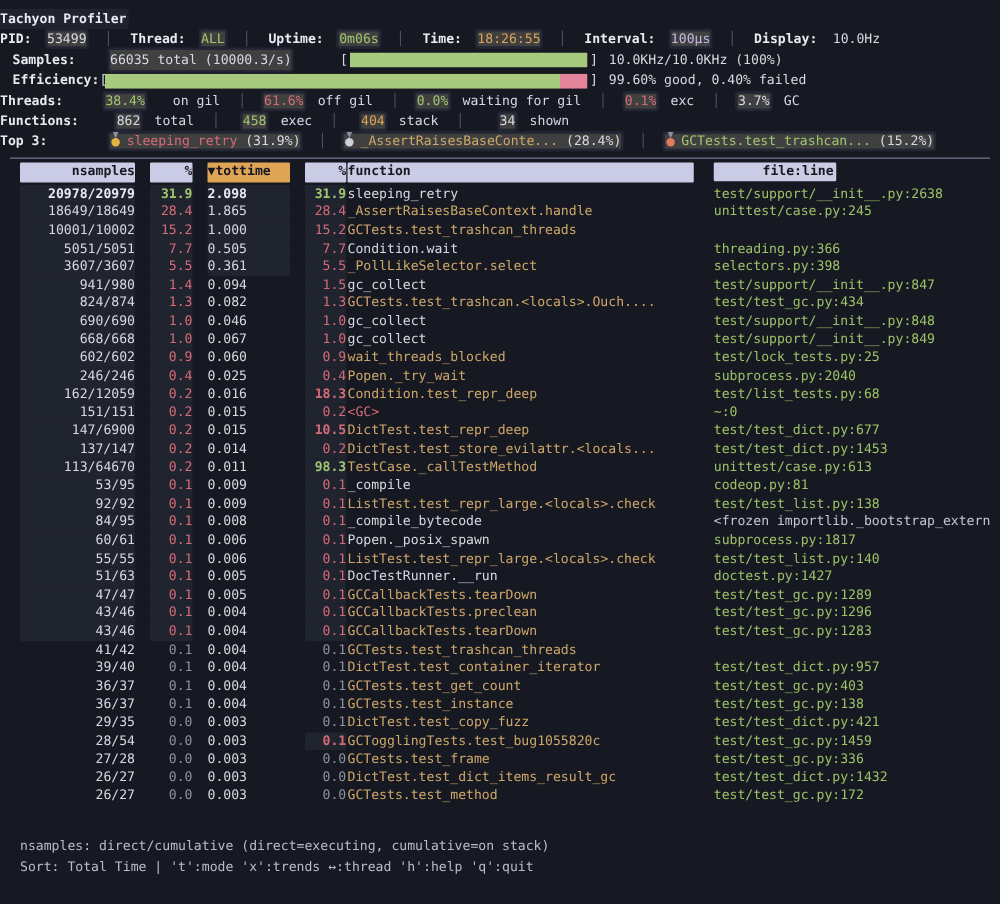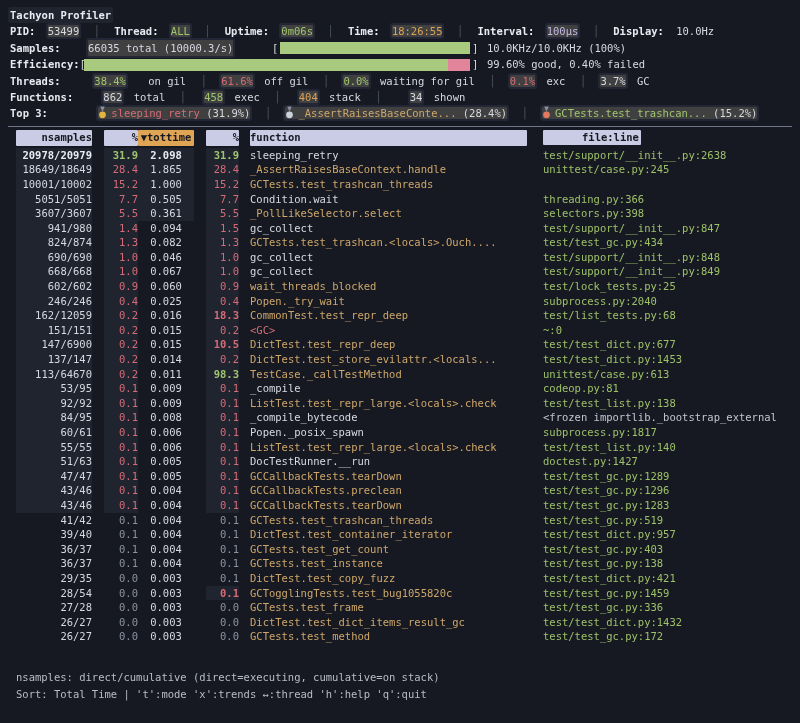--- a/index.html
+++ b/index.html
@@ -3,21 +3,21 @@
 <meta charset="utf-8">
 <style>
   html,body{margin:0;padding:0;}
   body{
     width:800px;height:723px;overflow:hidden;
     background:#171922;color:#d6d9e2;
     font-family:"DejaVu Sans Mono",monospace;
     font-size:10.5px;
   }
   .screen{position:relative;width:800px;height:723px;}
-  .hline{position:relative;height:16.4px;line-height:16.4px;white-space:nowrap;padding-left:10px;}
+  .hline{position:relative;height:16.4px;line-height:16.4px;white-space:nowrap;}
   .abs{position:absolute;top:0;}
   .lab{display:inline-block;min-width:78px;font-weight:bold;color:#e6e9f0;}
   .bold{font-weight:bold;color:#e8ebf2;}
   .sep{color:#4f5464;margin:0 8px;}
   .chipbg{background:#404040;box-shadow:0 0 0 2px #232735;border-radius:1px;}
   .v-green{color:#a0c56f;}
   .v-red{color:#d66b78;}
   .v-tan{color:#cda76a;}
   .v-orange{color:#dca257;}
   .v-lav{color:#c3b8e3;}
@@ -33,25 +33,25 @@
   .medal .ribbon{fill:#8a90a2;}
   .medal-gold .disc{fill:#e3b341;}
   .medal-silver .disc{fill:#ccd1dc;}
   .medal-bronze .disc{fill:#e0795f;}
   .divider{border-top:1px solid #70758a;margin:4px 8px 0 8px;}
   
   .thead,.trow{display:flex;padding-left:16px;padding-right:8px;white-space:nowrap;}
   .thead{height:16px;line-height:15px;margin:3px 0 2px 0;}
   .trow{height:14.6px;line-height:14.6px;}
   .c{display:block;overflow:hidden;}
-  .c1{width:76px;text-align:right;}
+  .c1{width:92px;text-align:right;}
   .c2{width:34px;text-align:right;margin-left:12px;}
-  .c3{width:56px;text-align:center;margin-left:0;}
+  .c3{width:66px;text-align:left;margin-left:12px;}
   .c4{width:33px;text-align:right;margin-left:12px;}
-  .c5{width:277px;text-align:left;margin-left:11px;}
+  .c5{width:277px;text-align:left;margin-left:1px;}
   .c6{flex:1;text-align:left;margin-left:16px;}
   .hcell{background:#c9cce4;color:#171922;font-weight:bold;border-radius:1px;}
   .hcell.sort{background:#e0a554;}
   .hcell.fit{flex:none;width:auto;padding:0 2px;}
   .hot{background:#20242f;border-radius:1px;}
   .footer{margin-top:25px;padding-left:16px;color:#b8bcc8;line-height:17px;white-space:nowrap;}
   .title-chip{background:#20242f;box-shadow:0 0 0 2px #20242f;border-radius:1px;}
 </style>
 </head>
 <body>
@@ -262,21 +262,21 @@
       <span class="c c4 v-red hot">0.4</span>
       <span class="c c5 v-tan">Popen._try_wait</span>
       <span class="c c6 v-file">subprocess.py:2040</span>
     </div>
 
     <div class="trow">
       <span class="c c1 hot">162/12059</span>
       <span class="c c2 v-red hot">0.2</span>
       <span class="c c3">0.016</span>
       <span class="c c4 v-red hot bold">18.3</span>
-      <span class="c c5 v-tan">CommonTest.test_repr_deep</span>
+      <span class="c c5 v-tan">Condition.test_repr_deep</span>
       <span class="c c6 v-file">test/list_tests.py:68</span>
     </div>
 
     <div class="trow">
       <span class="c c1 hot">151/151</span>
       <span class="c c2 v-red hot">0.2</span>
       <span class="c c3">0.015</span>
       <span class="c c4 v-red hot">0.2</span>
       <span class="c c5 v-red">&lt;GC&gt;</span>
       <span class="c c6 v-file">~:0</span>
@@ -389,21 +389,20 @@
       <span class="c c5 v-tan">GCCallbackTests.tearDown</span>
       <span class="c c6 v-file">test/test_gc.py:1283</span>
     </div>
 
     <div class="trow">
       <span class="c c1">41/42</span>
       <span class="c c2 v-dim">0.1</span>
       <span class="c c3">0.004</span>
       <span class="c c4 v-dim">0.1</span>
       <span class="c c5 v-tan">GCTests.test_trashcan_threads</span>
-      <span class="c c6 v-file">test/test_gc.py:519</span>
     </div>
 
     <div class="trow">
       <span class="c c1">39/40</span>
       <span class="c c2 v-dim">0.1</span>
       <span class="c c3">0.004</span>
       <span class="c c4 v-dim">0.1</span>
       <span class="c c5 v-tan">DictTest.test_container_iterator</span>
       <span class="c c6 v-file">test/test_dict.py:957</span>
     </div>

